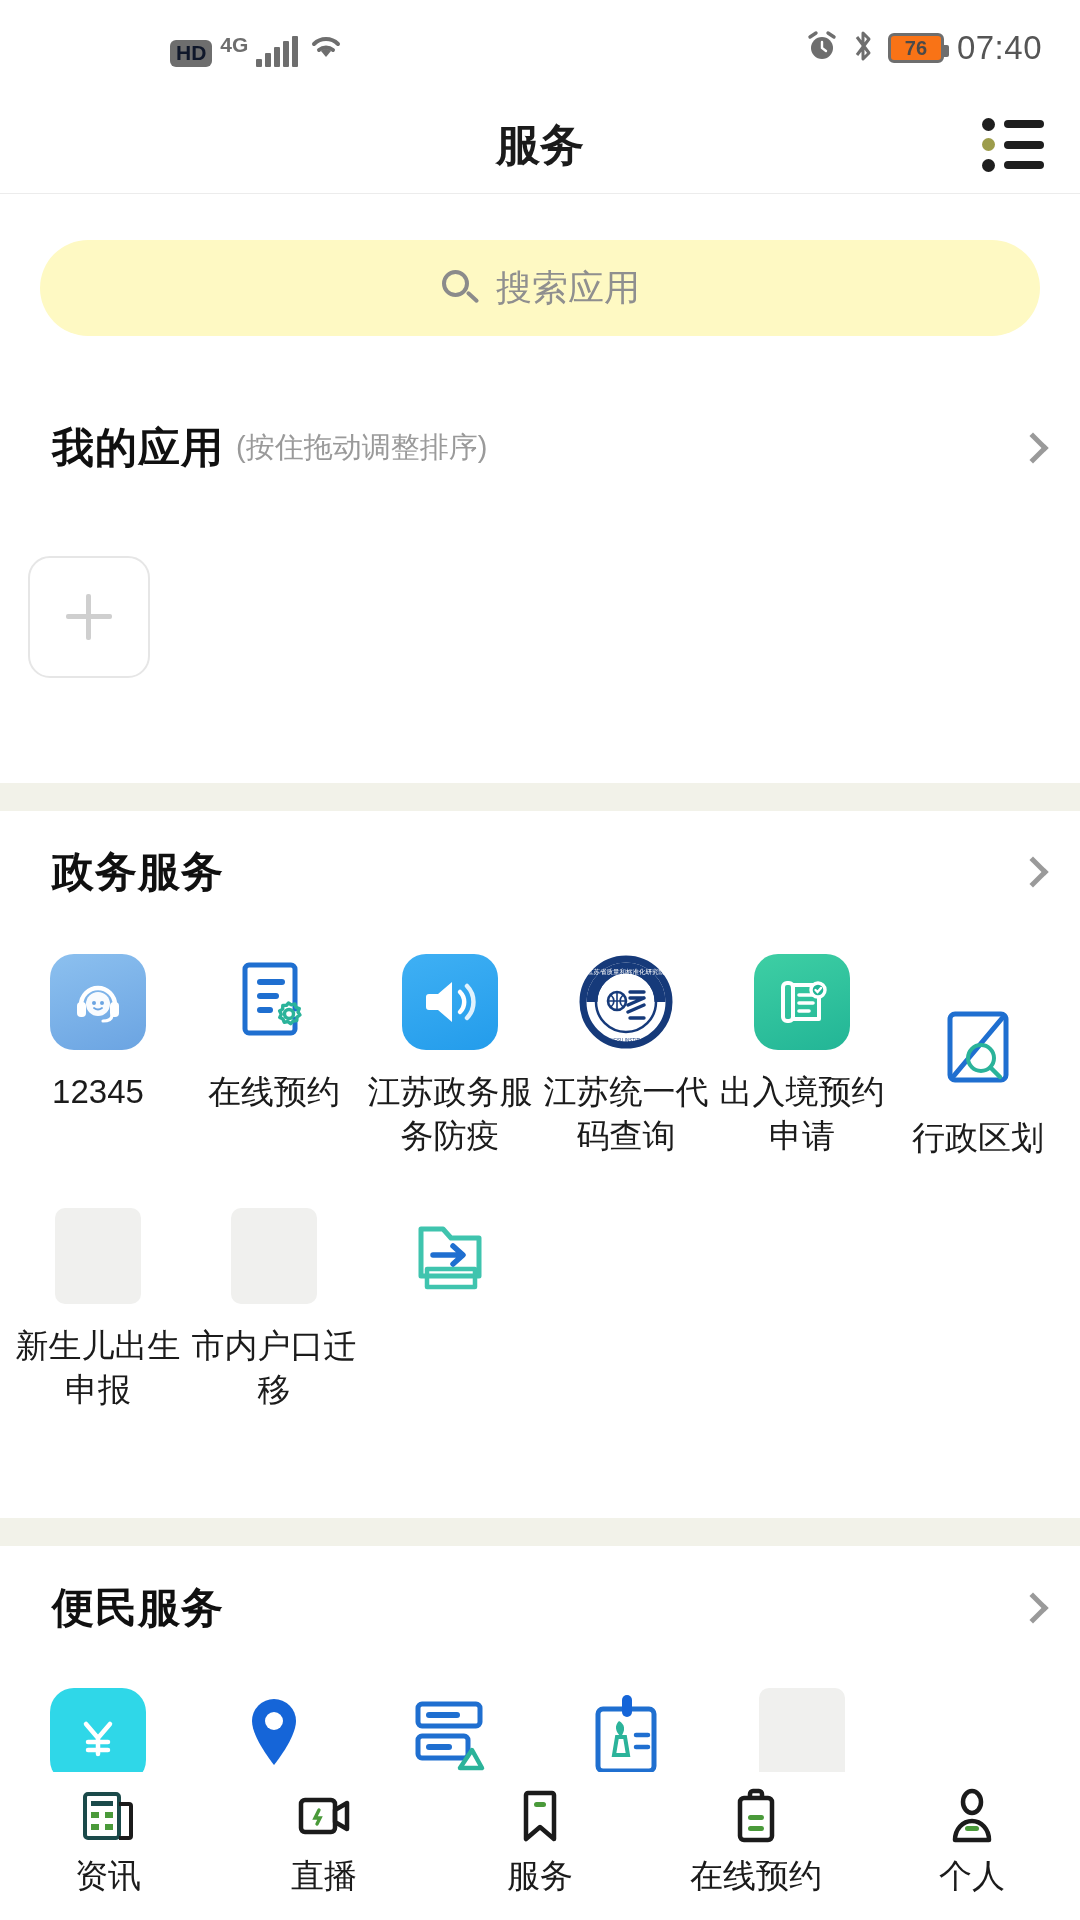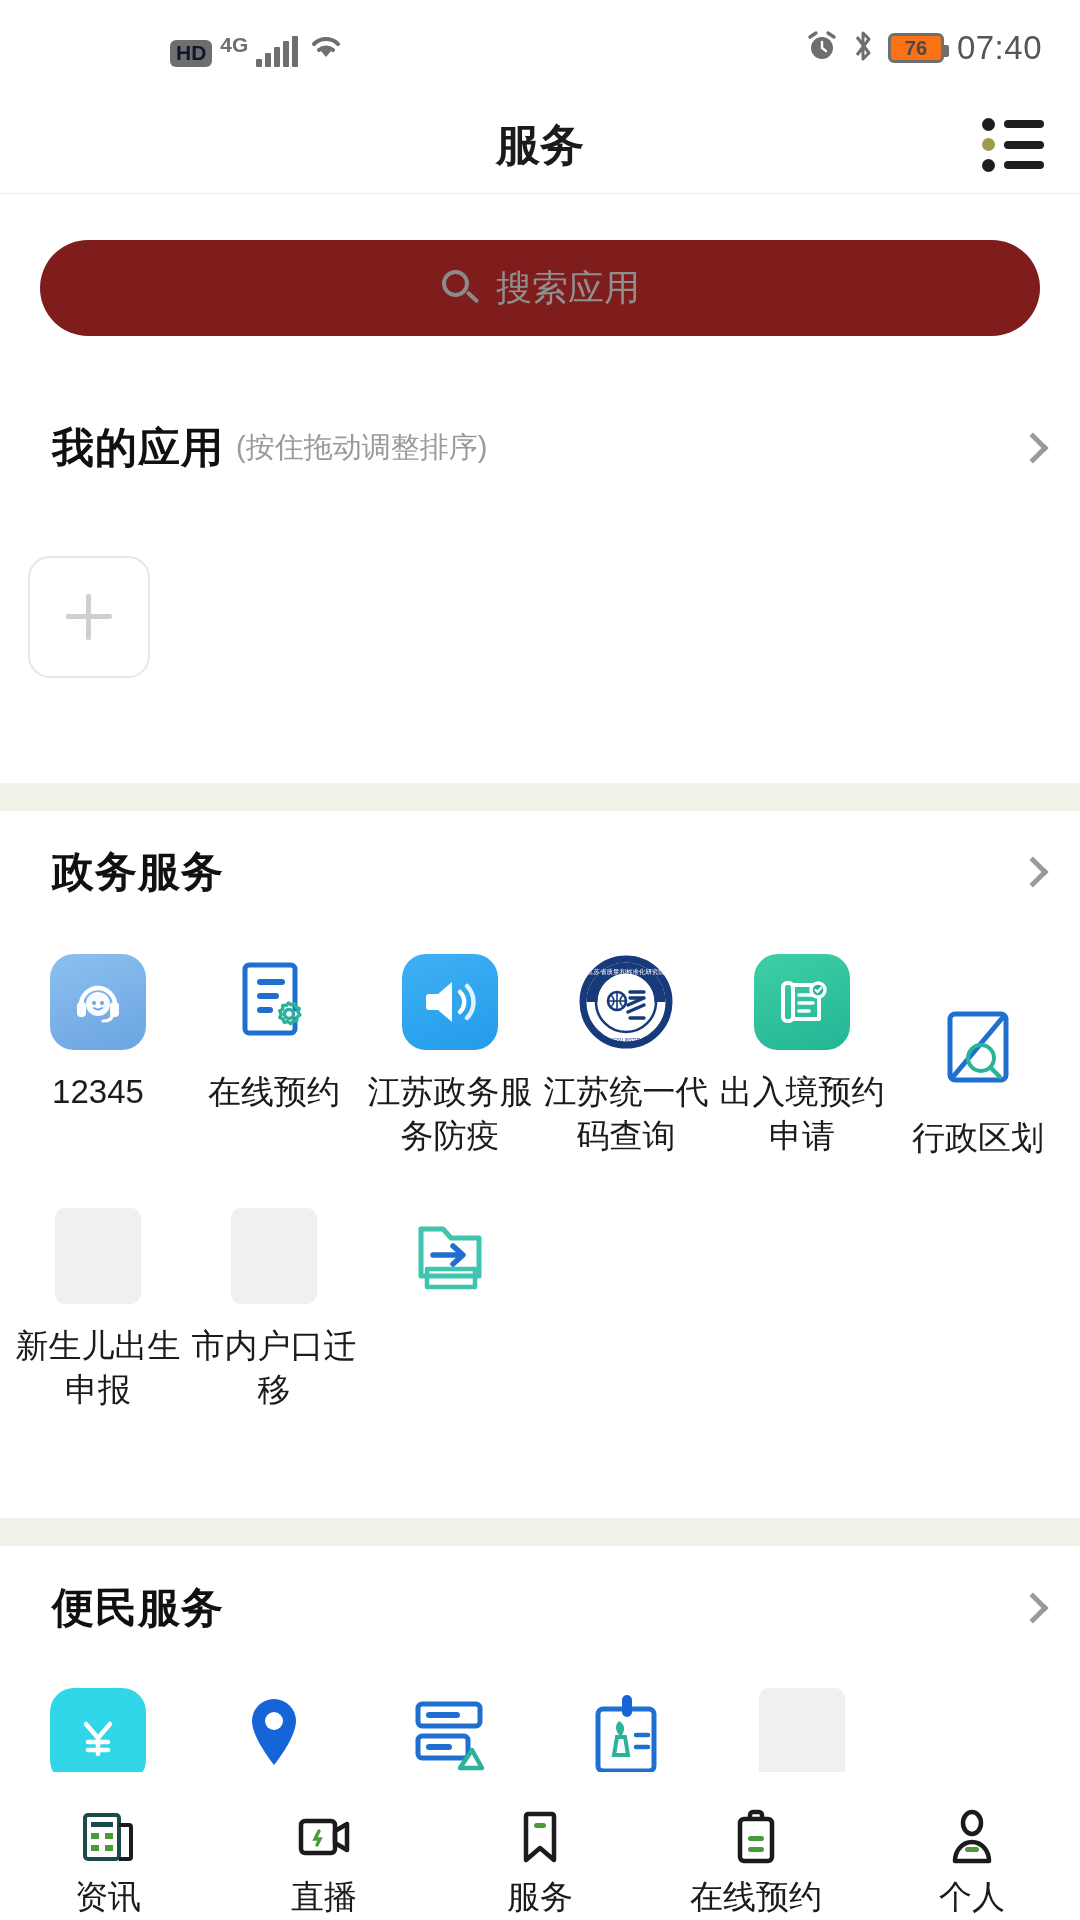--- a/index.html
+++ b/index.html
@@ -56,21 +56,21 @@
     width:62px; height:54px; display:flex; flex-direction:column; justify-content:space-between;
   }
   .menu-row{ display:flex; align-items:center; gap:9px; }
   .menu-row .dot{ width:13px; height:13px; border-radius:50%; background:#1e1e1e; }
   .menu-row.mid .dot{ background:#9c9c4b; }
   .menu-row .line{ flex:1; height:8px; border-radius:4px; background:#1e1e1e; }
 
   
   .search-wrap{ position:absolute; top:240px; left:40px; width:1000px; height:96px; }
   .search-bar{
-    width:100%; height:100%; background:#7f1d1d; border-radius:48px;
+    width:100%; height:100%; background:#fef9c3; border-radius:48px;
     display:flex; align-items:center; justify-content:center; gap:16px;
   }
   .search-ico{ width:40px; height:40px; position:relative; }
   .search-ico .c{
     position:absolute; left:2px; top:2px; width:27px; height:27px;
     border:4px solid #8b8b8b; border-radius:50%;
   }
   .search-ico .h{
     position:absolute; left:25px; top:27px; width:15px; height:4px;
     background:#8b8b8b; border-radius:3px; transform:rotate(42deg);
@@ -116,21 +116,21 @@
     text-align:center; width:176px; word-break:break-all;
   }
 
   
   .rsq{ width:96px; height:96px; border-radius:24px; display:flex; align-items:center; justify-content:center; }
   .ph-ico{ width:86px; height:96px; background:#f0f0ee; border-radius:10px; }
 
   
   .tabbar{
     position:absolute; left:0; bottom:0; width:1080px; height:148px;
-    background:#fff; display:flex; align-items:flex-end; padding-top:14px;
+    background:#fff; display:flex; align-items:flex-start; padding-top:14px;
   }
   .tab{ flex:1; display:flex; flex-direction:column; align-items:center; gap:8px; }
   .tab .tlbl{ font-size:33px; color:#1b1b1b; }
   .tab .tico{ width:60px; height:60px; display:flex; align-items:center; justify-content:center; }
 </style>
 </head>
 <body>
 
 <div class="phone">
 

